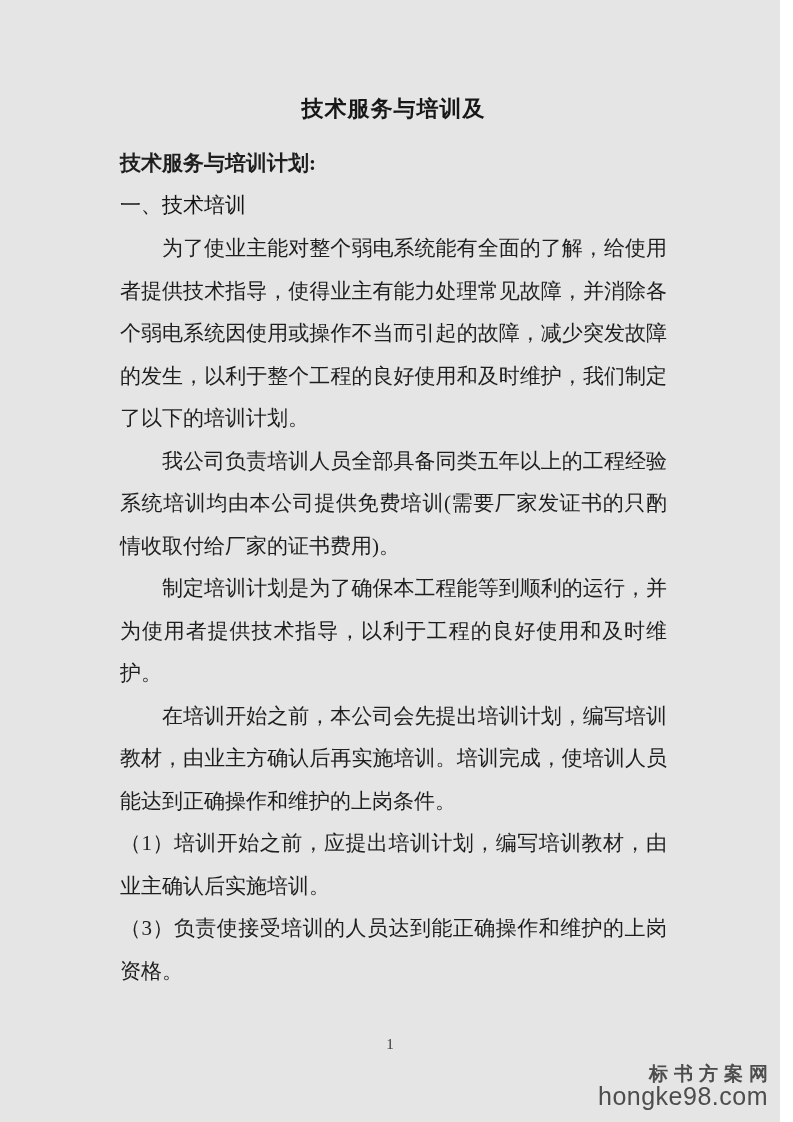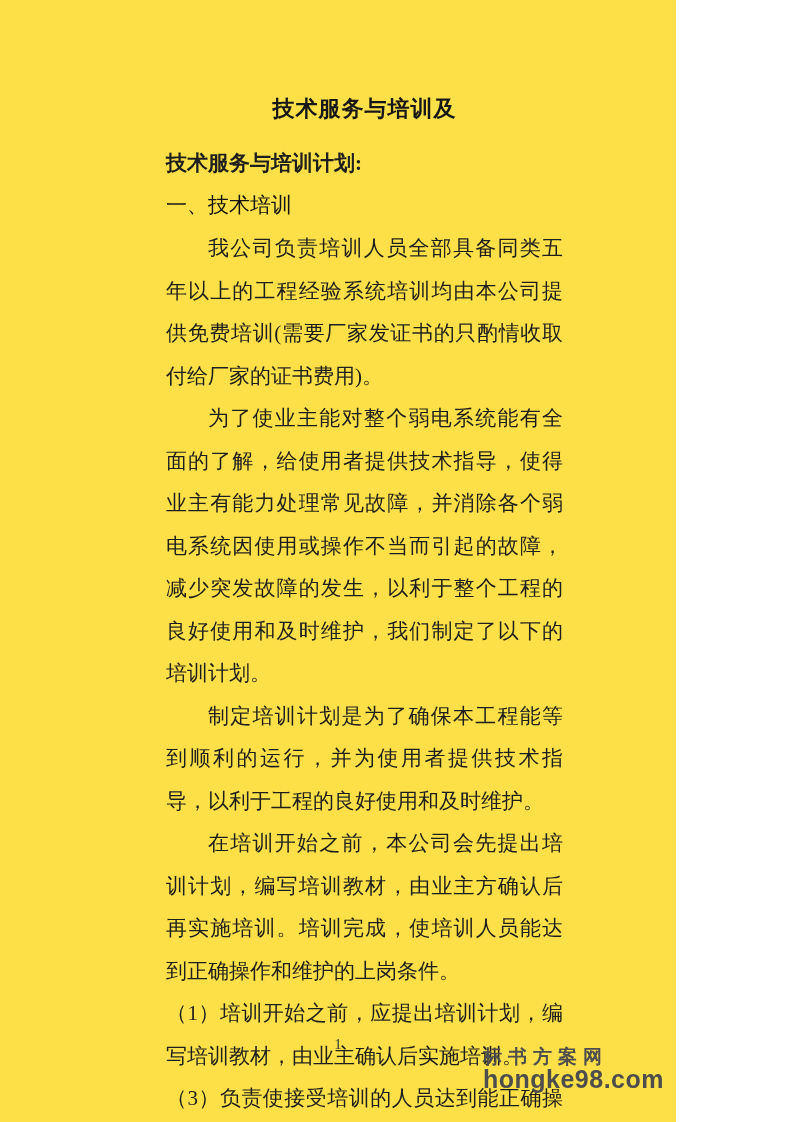--- a/index.html
+++ b/index.html
@@ -2,28 +2,27 @@
 <html><head>
 <meta charset="utf-8">
 <style>
   html, body {
     margin: 0;
     padding: 0;
     background: #ffffff;
   }
   .page {
     position: relative;
-    width: 676px;
+    width: 780px;
     height: 1122px;
-    background: #fde047;
+    background: #e5e5e5;
     overflow: hidden;
     box-sizing: border-box;
     font-family: "Liberation Serif", "DejaVu Serif", serif;
     color: #1e1e1e;
-    padding-left: 46px;
   }
   .content {
     padding: 84px 113px 0 120px;
   }
   .title-line {
     margin: 0;
     font-size: 22px;
     font-weight: bold;
     text-align: center;
     line-height: 50px;
@@ -64,55 +63,55 @@
     left: 0;
     right: 0;
     top: 1036px;
     text-align: center;
     font-size: 15px;
     color: #3a3a3a;
   }
   .watermark {
     position: absolute;
     right: 12px;
-    bottom: 31px;
-    text-align: left;
+    bottom: 14px;
+    text-align: right;
     color: #4d4d4d;
     font-family: "Liberation Sans", "DejaVu Sans", sans-serif;
   }
   .watermark .wm-name {
     font-size: 19px;
     font-weight: bold;
     letter-spacing: 6px;
     line-height: 20px;
     margin-right: -6px; 
   }
   .watermark .wm-url {
     font-size: 25px;
-    font-weight: bold;
+    font-weight: normal;
     line-height: 24px;
     letter-spacing: 0.5px;
   }
 </style>
 </head>
 <body>
 
 <div class="page">
   <div class="content">
 
     <h1 class="title-line">技术服务与培训及</h1>
 
 
     <p class="intro-line">技术服务与培训计划:</p>
 
     <h2 class="section-heading">一、技术培训</h2>
 
+    <p class="para">为了使业主能对整个弱电系统能有全面的了解，给使用者提供技术指导，使得业主有能力处理常见故障，并消除各个弱电系统因使用或操作不当而引起的故障，减少突发故障的发生，以利于整个工程的良好使用和及时维护，我们制定了以下的培训计划。</p>
+
     <p class="para">我公司负责培训人员全部具备同类五年以上的工程经验系统培训均由本公司提供免费培训(需要厂家发证书的只酌情收取付给厂家的证书费用)。</p>
-
-    <p class="para">为了使业主能对整个弱电系统能有全面的了解，给使用者提供技术指导，使得业主有能力处理常见故障，并消除各个弱电系统因使用或操作不当而引起的故障，减少突发故障的发生，以利于整个工程的良好使用和及时维护，我们制定了以下的培训计划。</p>
 
     <p class="para">制定培训计划是为了确保本工程能等到顺利的运行，并为使用者提供技术指导，以利于工程的良好使用和及时维护。</p>
 
     <p class="para">在培训开始之前，本公司会先提出培训计划，编写培训教材，由业主方确认后再实施培训。培训完成，使培训人员能达到正确操作和维护的上岗条件。</p>
 
 
     <p class="item">（1）培训开始之前，应提出培训计划，编写培训教材，由业主确认后实施培训。</p>
 
     <p class="item">（3）负责使接受培训的人员达到能正确操作和维护的上岗资格。</p>
 

